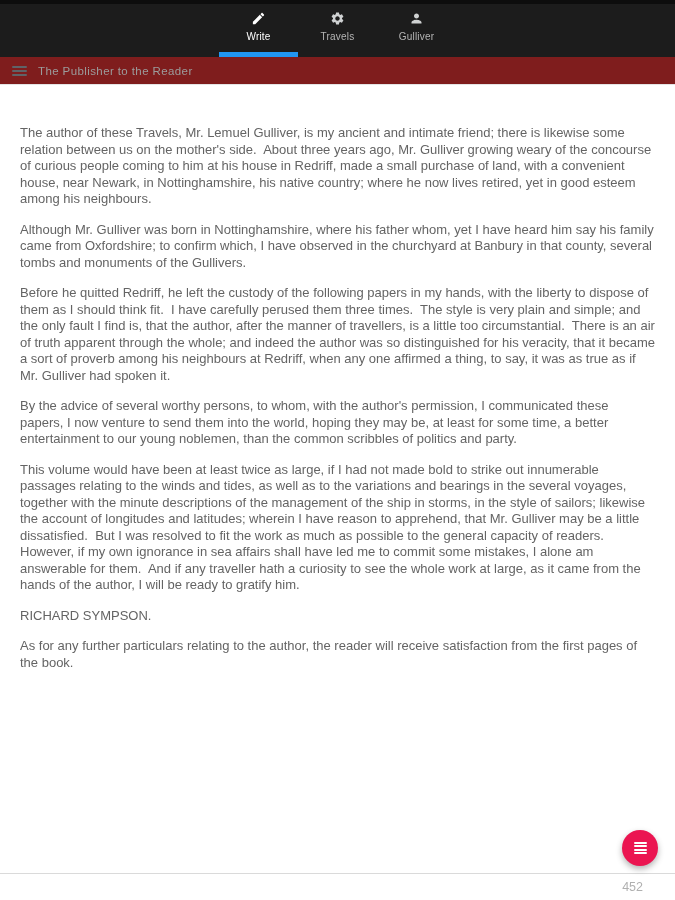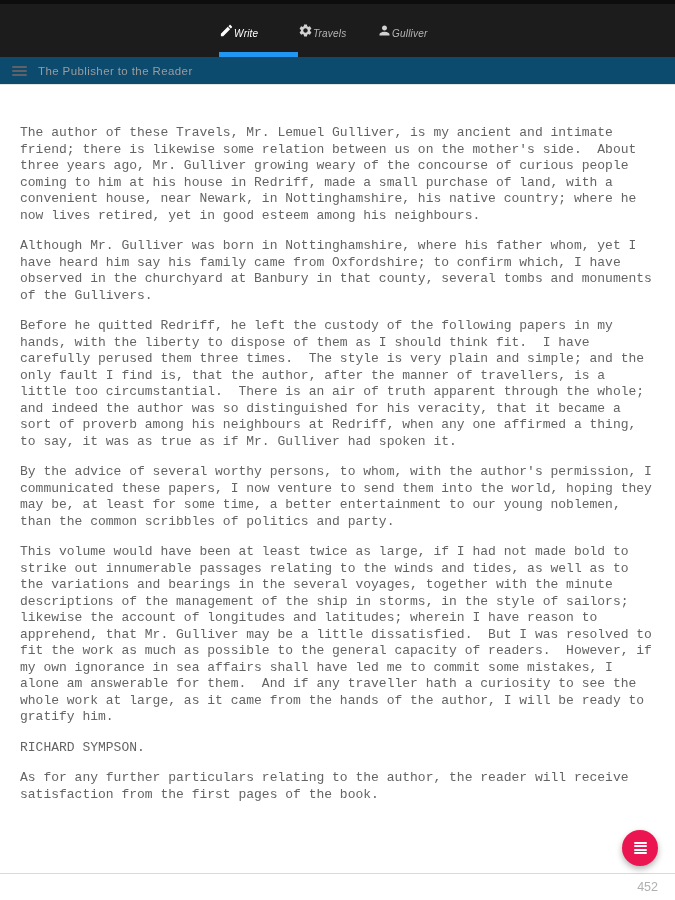--- a/index.html
+++ b/index.html
@@ -3,41 +3,41 @@
 <meta charset="utf-8">
 <style>
   html,body{margin:0;padding:0;}
   body{font-family:"Liberation Sans",sans-serif;background:#888;}
   .app{position:relative;width:675px;height:900px;margin:0 auto;background:#ffffff;overflow:hidden;}
 
   
   .topnav{height:57px;background:#1c1c1c;}
   .status-strip{height:4px;background:#0d0d0d;}
   .tabs{display:flex;justify-content:center;height:53px;}
-  .tab{position:relative;width:79px;display:flex;align-items:center;box-sizing:border-box;cursor:pointer;font-style:italic;}
+  .tab{position:relative;width:79px;display:flex;flex-direction:column;align-items:center;padding-top:6px;box-sizing:border-box;cursor:pointer;}
   .tab .ticon{height:16px;display:flex;align-items:center;justify-content:center;}
   .tab .ticon svg{width:15px;height:15px;fill:#cfd1d2;}
   .tab .tlabel{font-size:10px;color:#b5b5b5;margin-top:5px;letter-spacing:.2px;}
   .tab.active .ticon svg{fill:#ffffff;}
   .tab.active .tlabel{color:#ffffff;}
   .tab.active::after{content:"";position:absolute;left:0;right:0;bottom:0;height:5px;background:#2196f3;}
 
   
-  .toolbar{height:28px;background:#0c4a6e;border-bottom:1px solid #e4e4e4;display:flex;align-items:center;padding:0 12px;box-sizing:border-box;}
+  .toolbar{height:28px;background:#7f1d1d;border-bottom:1px solid #e4e4e4;display:flex;align-items:center;padding:0 12px;box-sizing:border-box;}
   .hamburger{display:flex;flex-direction:column;justify-content:center;gap:2px;width:15px;cursor:pointer;}
   .hamburger span{display:block;height:2px;background:#5f6368;border-radius:1px;}
   .doc-title{margin-left:11px;font-size:11.5px;color:#9c9c9c;letter-spacing:.4px;}
 
   
   .editor{box-sizing:border-box;height:789px;padding:40px 20px 0 20px;border-bottom:1px solid #dadada;overflow:hidden;
-          font-family:Liberation Mono, monospace;font-size:13px;line-height:16.5px;color:#646464;}
+          font-family:Liberation Sans, sans-serif;font-size:13px;line-height:16.5px;color:#646464;}
   .editor p{margin:0 0 14px 0;white-space:pre-wrap;text-align:left;}
 
   
-  .footer{height:25px;display:flex;align-items:center;justify-content:flex-end;padding-right:17px;box-sizing:border-box;}
+  .footer{height:25px;display:flex;align-items:center;justify-content:flex-end;padding-right:32px;box-sizing:border-box;}
   .word-count{font-size:12.5px;color:#b0b0b0;}
 
   
   .fab{position:absolute;left:622px;top:830px;width:36px;height:36px;border-radius:50%;
        display:flex;align-items:center;justify-content:center;cursor:pointer;
        box-shadow:0 3px 6px rgba(0,0,0,.3);}
   .fab-lines{display:flex;flex-direction:column;gap:1.5px;}
   .fab-lines span{display:block;width:13px;height:2px;background:#ffffff;border-radius:1px;}
 </style>
 </head>

